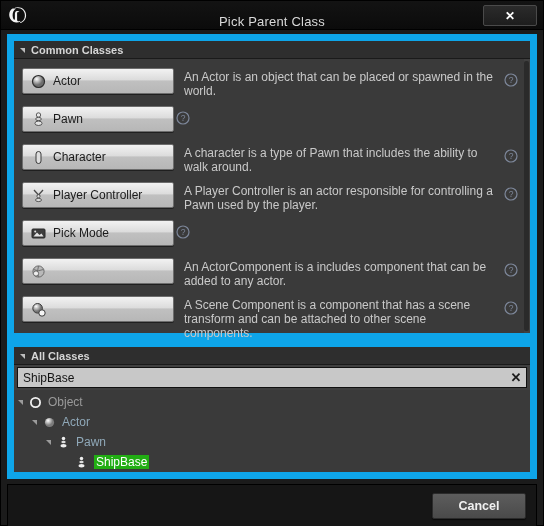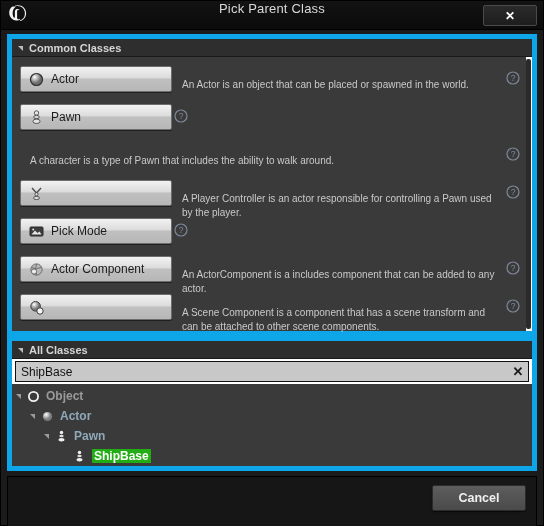--- a/index.html
+++ b/index.html
@@ -17,21 +17,21 @@
     background: #1b1b1b;
     border: 1px solid #000;
     box-sizing: border-box;
     display: flex; flex-direction: column;
   }
   
   .titlebar {
     height: 28px; min-height: 28px;
     background: linear-gradient(#131313, #0b0b0b);
     border-bottom: 1px solid #000;
-    display: flex; align-items: flex-start;
+    display: flex; align-items: flex-end;
     position: relative;
   }
   .ue-logo {
     width: 30px; height: 26px;
     margin-left: 2px;
     display: flex; align-items: center; justify-content: center;
   }
   .ue-logo svg { display:block; }
   .title-text {
     position: absolute; left: 0; right: 0;
@@ -51,22 +51,22 @@
     cursor: pointer;
   }
   
   .body {
     flex: 1;
     padding: 4px 6px 0 6px;
     display: flex; flex-direction: column;
     box-sizing: border-box;
   }
   .section {
-    background: #ffffff;
-    border: 5px solid #0ea5e9;
+    background: #404040;
+    border: 7px solid #0ea5e9;
     box-sizing: border-box;
   }
   .section-header {
     height: 17px;
     background: #2e2e2e;
     border-bottom: 1px solid #1a1a1a;
     display: flex; align-items: center;
     padding-left: 6px;
     color: #d6d6d6; font-size: 11px; font-weight: bold;
     cursor: pointer;
@@ -104,23 +104,23 @@
     box-shadow: 0 1px 0 rgba(0,0,0,.45);
   }
   .class-btn .bicon {
     width: 16px; height: 16px;
     margin-right: 7px;
     display: flex; align-items: center; justify-content: center;
     flex: none;
   }
   .class-desc {
     flex: 1;
-    margin: 17px 0 0 10px;
+    margin: 7px 0 0 10px;
     color: #c9c9c9;
-    font-size: 10px;
+    font-size: 12px;
     line-height: 14px;
     padding-right: 6px;
   }
   .help-icon {
     width: 18px; min-width: 18px;
     margin-top: 10px; margin-right: 4px;
     display: flex; align-items: flex-start; justify-content: center;
     cursor: pointer;
   }
   .vscroll {
@@ -156,21 +156,20 @@
     flex: 1;
     background: #3a3a3a;
     padding-top: 2px;
     overflow: hidden;
   }
   .tree-row {
     height: 20px;
     display: flex; align-items: center;
     font-size: 12px;
     cursor: pointer;
-    font-weight: bold;
   }
   .tree-arrow {
     width: 0; height: 0;
     border-left: 5px solid transparent;
     border-top: 5px solid #9b9b9b;
     margin-right: 4px;
     flex: none;
   }
   .tree-arrow.blank { border: 0; width: 9px; }
   .tree-icon {
@@ -270,38 +269,47 @@
             </div>
             <div class="help-icon">
               <svg width="14" height="14" viewBox="0 0 14 14">
                   <circle cx="7" cy="7" r="6" fill="none" stroke="#7d879a" stroke-width="1.2"></circle>
                   <text x="7" y="10.3" font-size="8.5" font-family="Liberation Sans, sans-serif" fill="#7d879a" text-anchor="middle">?</text>
                 </svg>
             </div>
           </div>
 
           <div class="class-row">
+            <div class="class-btn">
+              <span class="bicon">
+                <svg width="15" height="15" viewBox="0 0 15 15">
+                    <rect x="5" y="1.5" width="5" height="12" rx="2.5" fill="#dedede" stroke="#3a3a3a" stroke-width="1"></rect>
+                  </svg>
+              </span>
+              <span>Character</span>
+            </div>
             <div class="class-desc">A character is a type of Pawn that includes the ability to walk around.</div>
             <div class="help-icon">
               <svg width="14" height="14" viewBox="0 0 14 14">
                   <circle cx="7" cy="7" r="6" fill="none" stroke="#7d879a" stroke-width="1.2"></circle>
                   <text x="7" y="10.3" font-size="8.5" font-family="Liberation Sans, sans-serif" fill="#7d879a" text-anchor="middle">?</text>
                 </svg>
             </div>
           </div>
 
           <div class="class-row">
             <div class="class-btn">
               <span class="bicon">
                 <svg width="15" height="15" viewBox="0 0 15 15">
                     <path d="M3 2 L7.5 7 L12 2" fill="none" stroke="#4a4a4a" stroke-width="1.3"></path>
                     <circle cx="7.5" cy="8.2" r="1.6" fill="#e0e0e0" stroke="#3a3a3a" stroke-width=".8"></circle>
                     <ellipse cx="7.5" cy="12" rx="3" ry="1.6" fill="#dcdcdc" stroke="#3a3a3a" stroke-width=".8"></ellipse>
                   </svg>
               </span>
+              <span>Player Controller</span>
             </div>
             <div class="class-desc">A Player Controller is an actor responsible for controlling a Pawn used by the player.</div>
             <div class="help-icon">
               <svg width="14" height="14" viewBox="0 0 14 14">
                   <circle cx="7" cy="7" r="6" fill="none" stroke="#7d879a" stroke-width="1.2"></circle>
                   <text x="7" y="10.3" font-size="8.5" font-family="Liberation Sans, sans-serif" fill="#7d879a" text-anchor="middle">?</text>
                 </svg>
             </div>
           </div>
 
@@ -327,21 +335,20 @@
           <div class="class-row">
             <div class="class-btn">
               <span class="bicon">
                 <svg width="15" height="15" viewBox="0 0 15 15">
                     <circle cx="7.5" cy="7.5" r="5.6" fill="#b9b9b9" stroke="#6a6a6a" stroke-width="1"></circle>
                     <path d="M2.5 5.5 Q7 8 12.5 5.5" fill="none" stroke="#6f6f6f" stroke-width="1"></path>
                     <path d="M7.5 2 Q5.5 7.5 7.5 13" fill="none" stroke="#6f6f6f" stroke-width="1"></path>
                     <circle cx="5" cy="9.5" r="2.6" fill="#ededed" stroke="#5e5e5e" stroke-width=".9"></circle>
                   </svg>
               </span>
-              <span>Actor Component</span>
             </div>
             <div class="class-desc">An ActorComponent is a includes component that can be added to any actor.</div>
             <div class="help-icon">
               <svg width="14" height="14" viewBox="0 0 14 14">
                   <circle cx="7" cy="7" r="6" fill="none" stroke="#7d879a" stroke-width="1.2"></circle>
                   <text x="7" y="10.3" font-size="8.5" font-family="Liberation Sans, sans-serif" fill="#7d879a" text-anchor="middle">?</text>
                 </svg>
             </div>
           </div>
 

